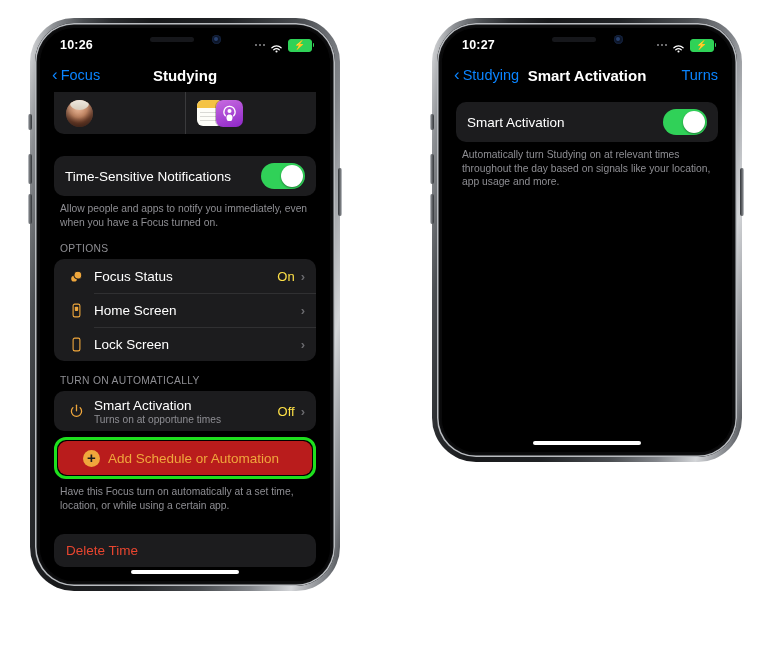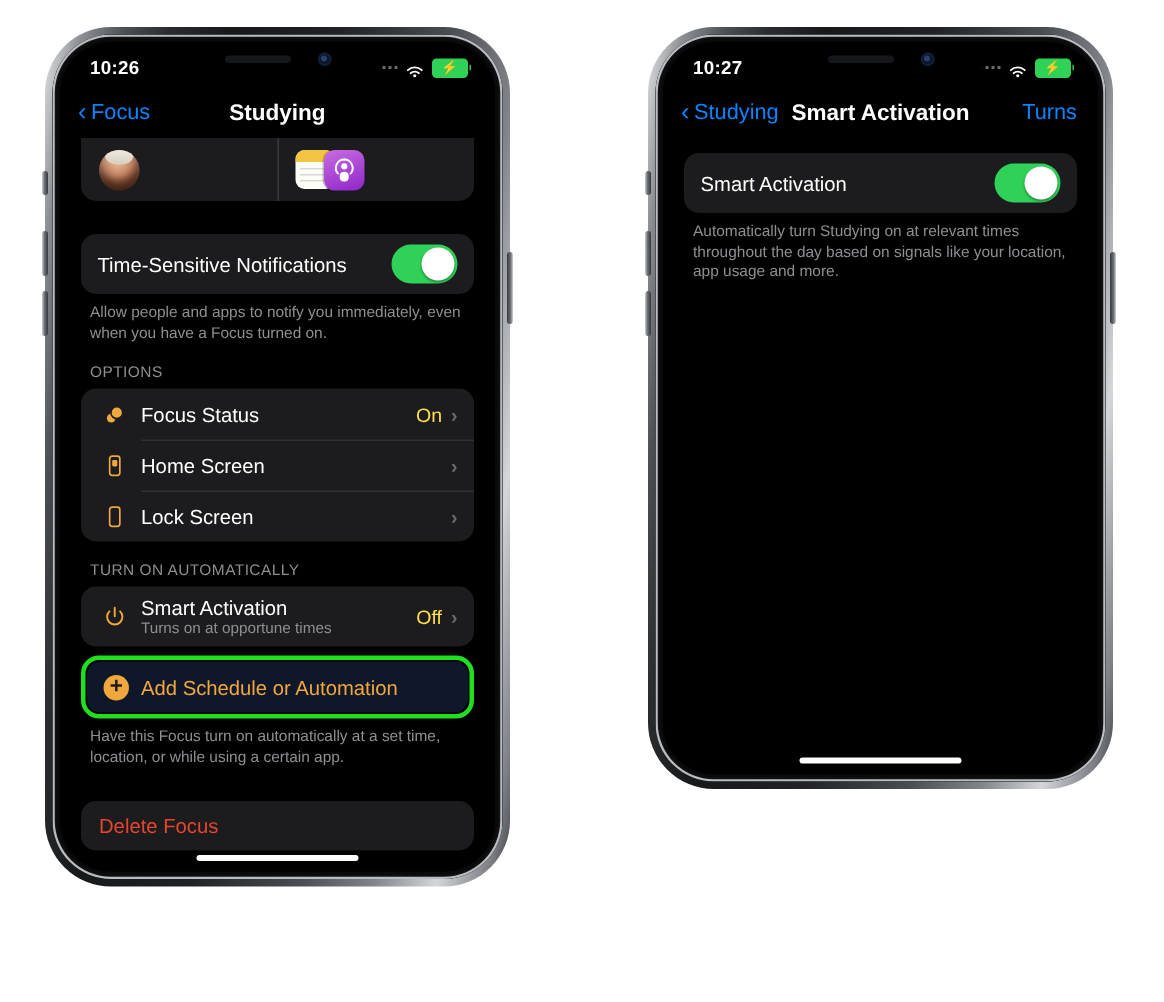--- a/index.html
+++ b/index.html
@@ -169,22 +169,22 @@
     position:absolute;top:2px;left:20px;width:22px;height:22px;border-radius:50%;
     background:#fff;box-shadow:0 1px 2px rgba(0,0,0,.4);
   }
   .row-toggle{min-height:40px;}
 
   
   .highlight-wrap{
     margin-top:6px;border:3px solid #1ee01e;border-radius:12px;padding:1px;
   }
   .add-row{
-    background:#0f172a;border-radius:9px;display:flex;align-items:center;
-    min-height:34px;padding:0 11px;
+    background:#b91c1c;border-radius:9px;display:flex;align-items:center;
+    min-height:34px;padding:0 25px;
   }
   .plus-icon{
     width:17px;height:17px;border-radius:50%;background:#f0a73c;
     display:flex;align-items:center;justify-content:center;margin-right:8px;flex:0 0 auto;
   }
   .plus-icon::before{content:"+";color:#1c1c1e;font-size:15px;line-height:12px;font-weight:bold;}
   .add-label{color:#f0a73c;font-size:13.5px;}
 
   .delete-card{
     background:#1c1c1e;border-radius:10px;padding:9px 12px;
@@ -350,31 +350,31 @@
               <div class="plus-icon"></div>
               <div class="add-label">Add Schedule or Automation</div>
             </div>
           </div>
 
           <div class="footnote">Have this Focus turn on automatically at a set time, location, or while using a certain app.</div>
 
           <div class="sp-lg"></div>
 
           <div class="delete-card">
-            <div class="delete-label">Delete Focus</div>
+            <div class="delete-label">Delete Time</div>
           </div>
 
         </div>
 
         <div class="home-ind"></div>
       </div>
     </div>
   </div>
 
-  <div class="phone" style="left:432px;top:18px;width:310px;height:508px;text-decoration:underline;">
+  <div class="phone" style="left:432px;top:18px;width:310px;height:444px;text-decoration:underline;">
     <div class="btn-side btn-mute" style="top:96px;"></div>
     <div class="btn-side btn-volup" style="top:136px;"></div>
     <div class="btn-side btn-voldn" style="top:176px;"></div>
     <div class="btn-side btn-power" style="top:150px;"></div>
 
     <div class="phone-inner">
       <div class="screen">
 
         <div class="notch">
           <div class="speaker"></div>

